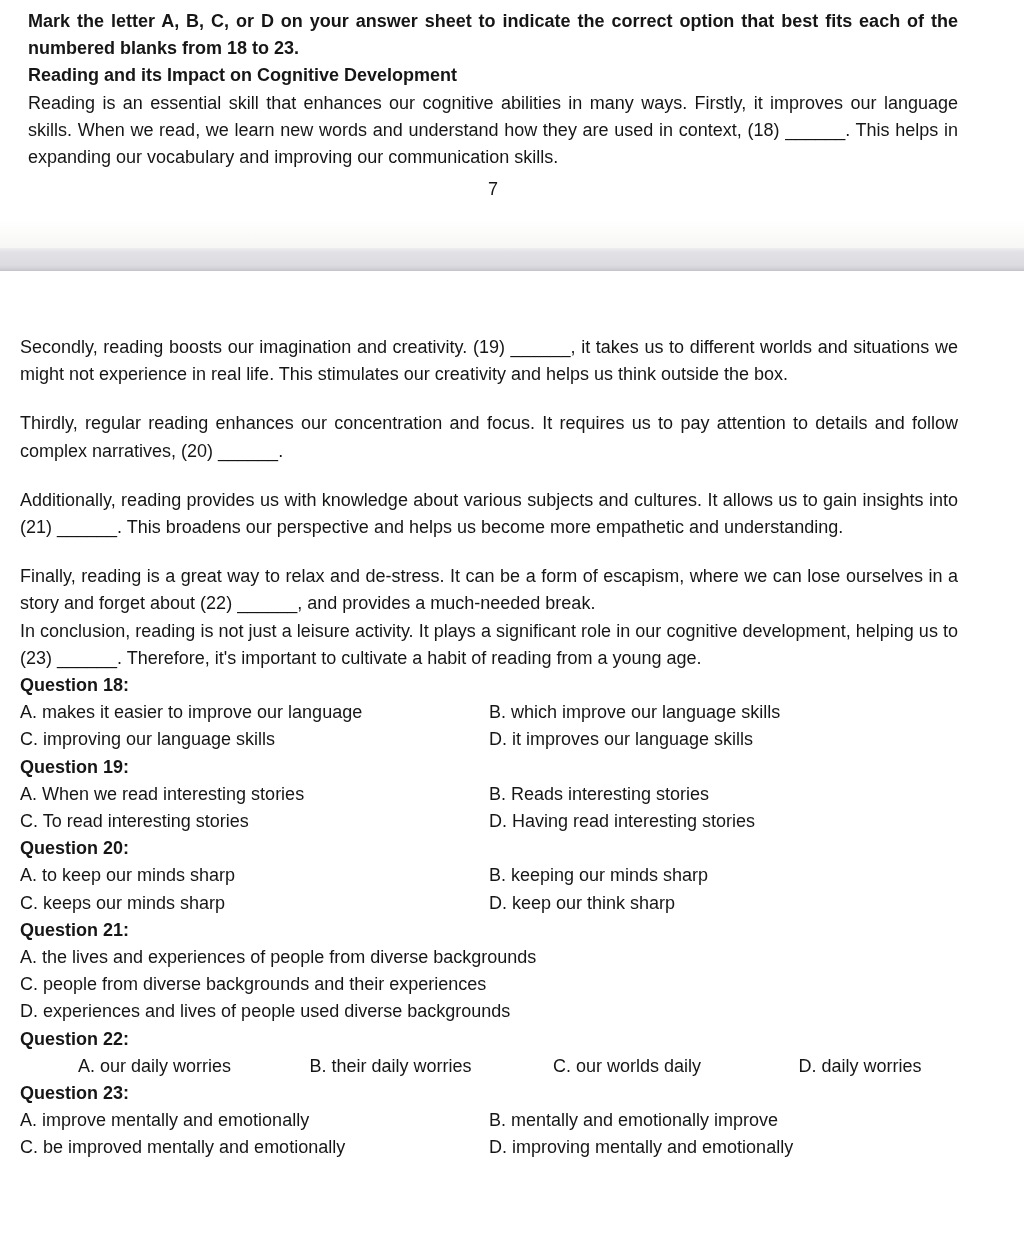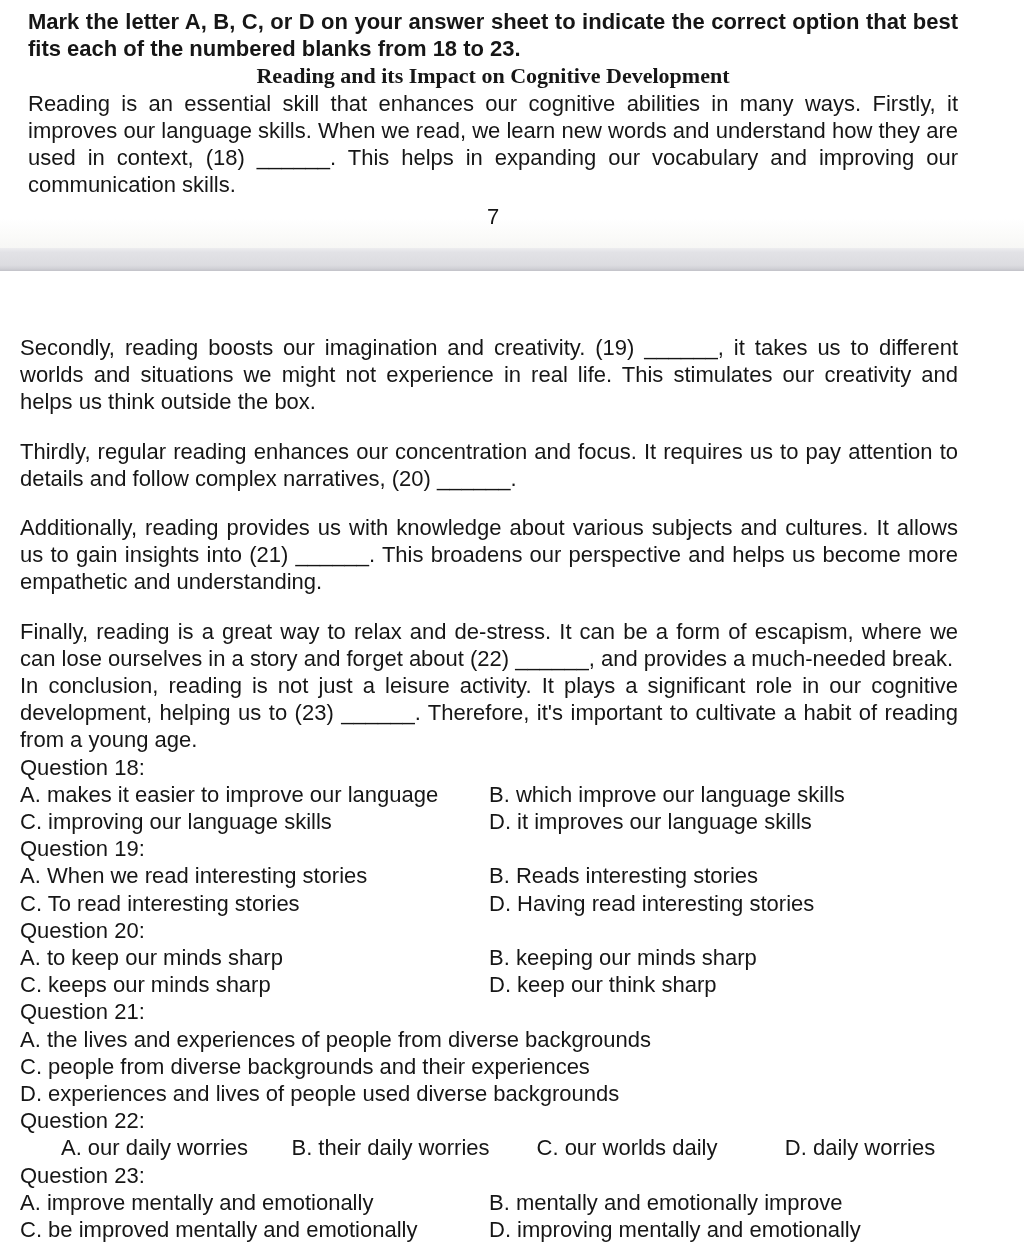--- a/index.html
+++ b/index.html
@@ -7,21 +7,21 @@
     padding: 0;
     background: #ffffff;
   }
   #screen {
     position: relative;
     width: 1024px;
     height: 1258px;
     overflow: hidden;
     background: #ffffff;
     font-family: "Liberation Sans", "DejaVu Sans", sans-serif;
-    font-size: 22px;
+    font-size: 18px;
     line-height: 27.2px;
     color: #161616;
   }
   .page {
     box-sizing: border-box;
   }
   #page1 {
     height: 248px;
     padding: 8px 66px 0 28px;
     background: linear-gradient(180deg, #ffffff 88%, #f7f7f5 100%);
@@ -39,29 +39,28 @@
   p {
     margin: 0;
     text-align: justify;
   }
   .instruction {
     font-weight: 700;
     text-align: justify;
   }
   .passage-title {
     font-weight: 700;
-    text-align: center;
-    font-family: Liberation Serif, serif;
+    text-align: left;
   }
   .pagenum {
     text-align: center;
     margin-top: 5px;
   }
   .gap-before { margin-top: 22px; }
-  .q-head { font-weight: 400; }
+  .q-head { font-weight: 700; }
   .opt-grid { display: grid; }
   .cols2 { grid-template-columns: 469px 1fr; }
   .cols4 { grid-template-columns: 269px 203px 270px 1fr; text-align: center; }
   .opt-rows span { display: block; }
   .opt { white-space: nowrap; overflow: hidden; }
 </style>
 </head>
 <body>
 
 <div id="screen">

